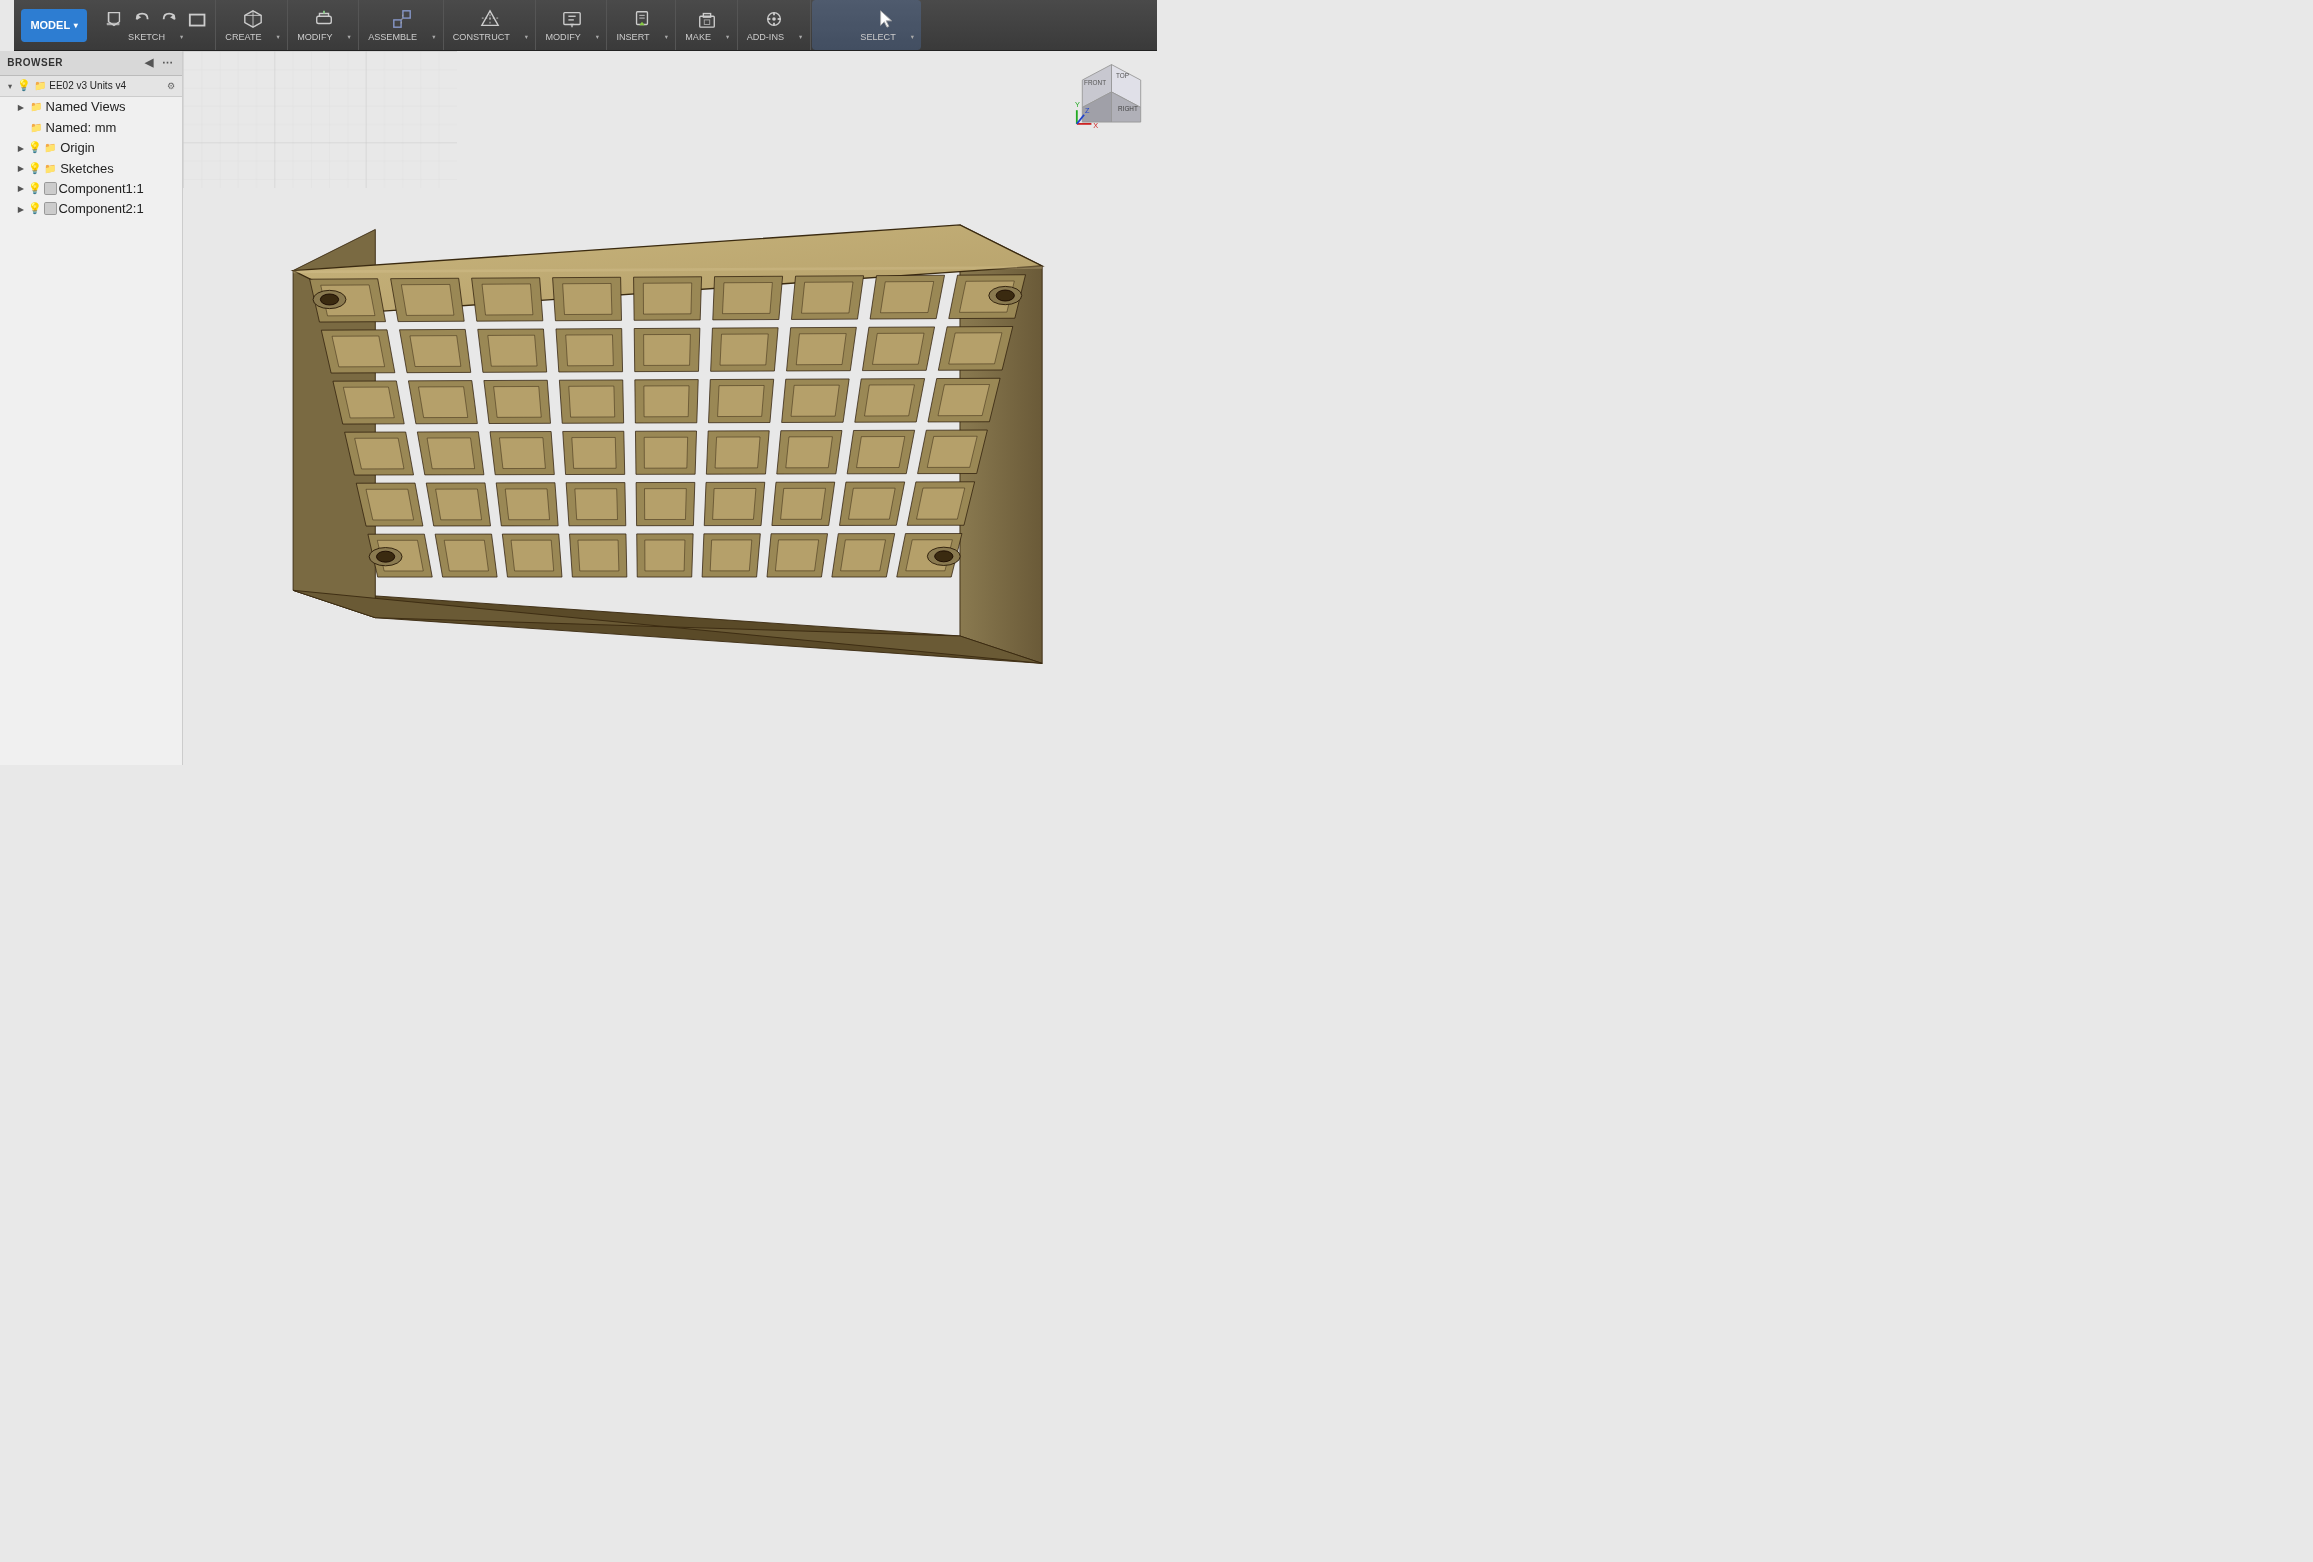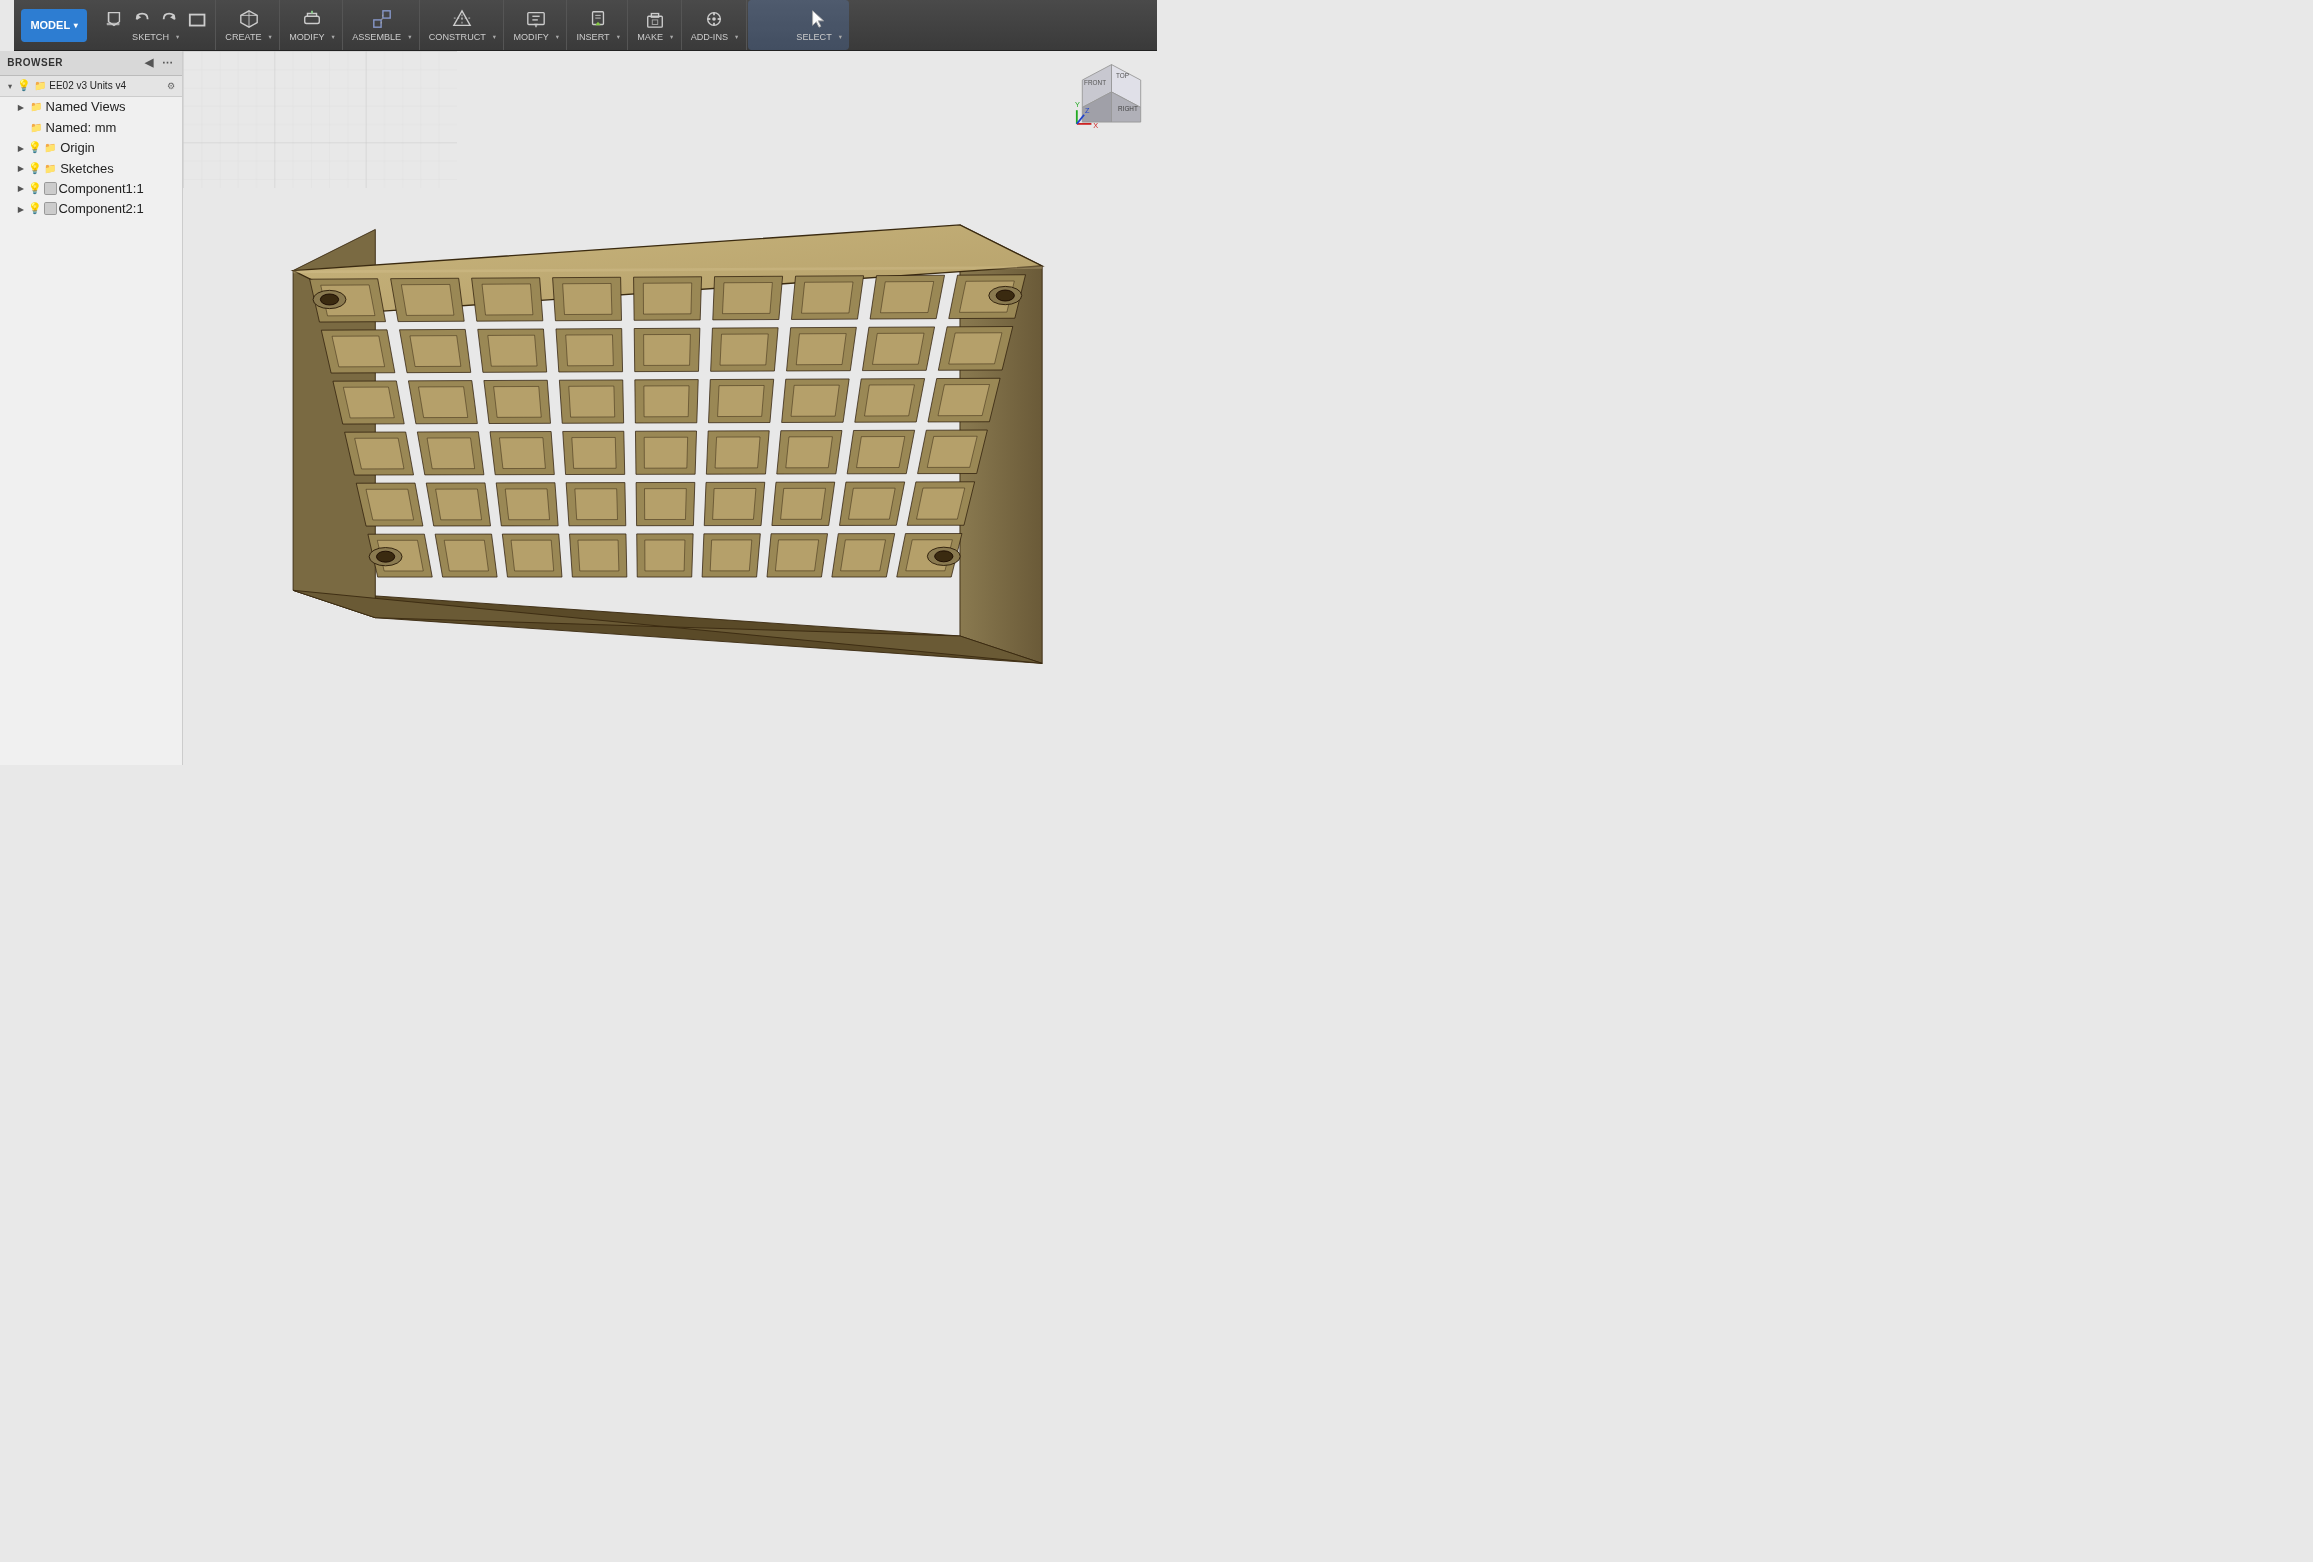--- a/index.html
+++ b/index.html
@@ -51,21 +51,21 @@
       align-items: center;
       justify-content: center;
       color: #ddd;
       font-size: 14.6px;
     }
     .toolbar-label {
       color: #ccc;
       font-size: 9.1px;
       display: flex;
       align-items: center;
-      gap: 7px;
+      gap: 15px;
     }
     .dropdown-arrow {
       font-size: 6.4px;
       color: #aaa;
     }
 
     
     #model-btn {
       background: #2d7dd2;
       border-radius: 3.7px;

